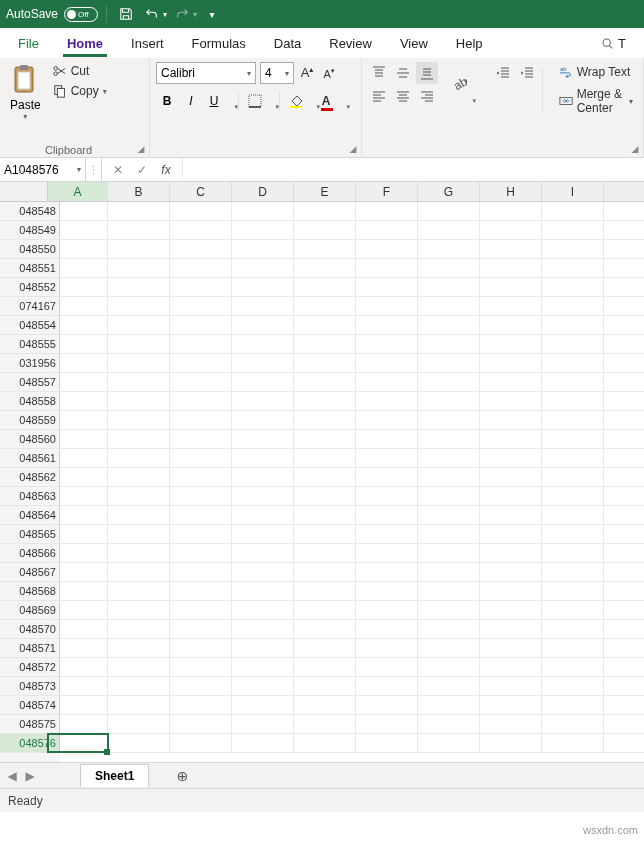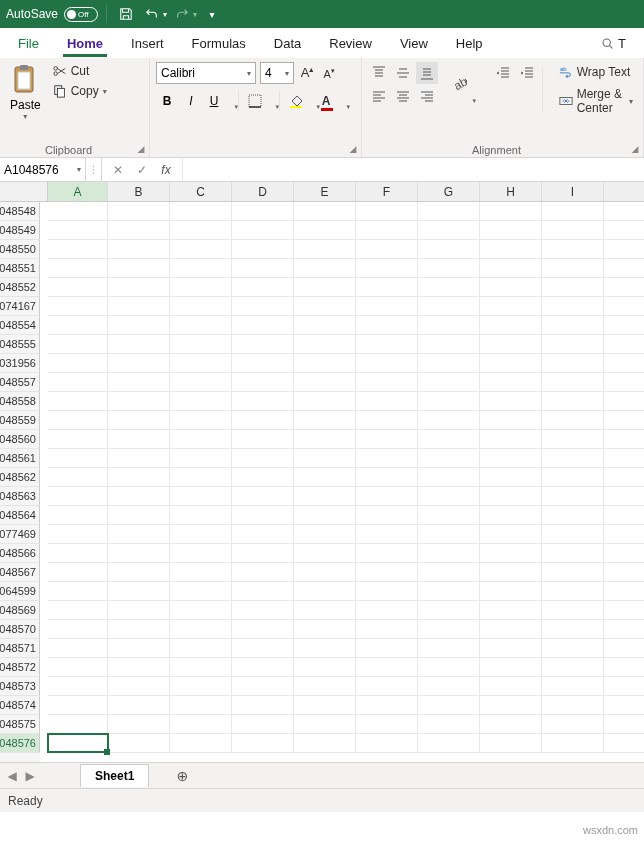--- a/index.html
+++ b/index.html
@@ -57,21 +57,21 @@
 .fx-btns .b { width: 24px; height: 100%; display:flex; align-items:center; justify-content:center; color:#888; font-style: normal; font-size: 12px;}
 .fx-btns .fx { font-style: italic; color:#555;}
 .formula-input { flex: 1; border: none; padding: 0 6px; font-size: 12px; outline: none; }
 
 
 .grid-wrap { position: relative; height: 580px; }
 .corner { position:absolute; left:0; top:0; width:48px; height:20px; background:#f0f0f0; border-right:1px solid #ccc; border-bottom:1px solid #ccc; }
 .colheads { position:absolute; left:48px; top:0; right:0; height:20px; display:flex; background:#f0efef; border-bottom:1px solid #ccc;}
 .colhead { border-right:1px solid #ddd; display:flex; align-items:center; justify-content:center; font-size:12px; color:#333; cursor:pointer; }
 .colhead.sel { background:#d6e8d6; color:#217346; }
-.rowheads { position:absolute; left:0; top:20px; width:40px; bottom:0; background:#f5f5f5; }
+.rowheads { position:absolute; left:0; top:20px; width:60px; bottom:0; background:#f5f5f5; }
 .rowhead { height:19px; border-bottom:1px solid #e5e5e5; border-right:1px solid #ccc; display:flex; align-items:center; justify-content:flex-end; padding-right:3px; font-size:11px; color:#333; cursor:pointer;}
 .rowhead.sel { background:#d6e8d6; color:#217346; }
 .cells { position:absolute; left:48px; top:20px; right:0; bottom:0; }
 .cellrow { height:19px; display:flex; border-bottom:1px solid #e8e8e8; }
 .cell { border-right:1px solid #e8e8e8; height:100%; }
 .cell.selected { outline: 2px solid #217346; outline-offset:-1px; position:relative; }
 .cell.selected::after { content:""; position:absolute; right:-3px; bottom:-3px; width:6px; height:6px; background:#217346;}
 
 
 .sheettabs { height: 26px; border-top:1px solid #d6d6d6; background:#f3f2f1; display:flex; align-items:center; padding: 0 4px; gap:2px; }
@@ -291,21 +291,20 @@
         <div class="rbtn">
           <svg width="16" height="16" viewBox="0 0 16 16">
               <rect x="1" y="4" width="14" height="8" fill="none" stroke="#555"></rect>
               <path d="M4 8h2m4 0h2M6 6l2 2-2 2M10 6l-2 2 2 2" stroke="#2b71b8" fill="none"></path>
             </svg>
           <span>Merge &amp; Center</span>
           <span style="font-size:8px;color:#666">▾</span>
         </div>
       </div>
     </div>
-    <div class="group-label">Alignment</div>
     <div class="group-launcher">◢</div>
   </div>
 </div>
 
 <div class="name-fx">
   <div class="namebox">
     <span>A1048576</span>
     <span style="font-size:8px;color:#666">▾</span>
   </div>
   <div style="width:16px;border-right:1px solid #d6d6d6;display:flex;align-items:center;justify-content:center;color:#aaa;font-size:10px">⋮</div>
@@ -341,24 +340,24 @@
       <div class="rowhead">048555</div>
       <div class="rowhead">031956</div>
       <div class="rowhead">048557</div>
       <div class="rowhead">048558</div>
       <div class="rowhead">048559</div>
       <div class="rowhead">048560</div>
       <div class="rowhead">048561</div>
       <div class="rowhead">048562</div>
       <div class="rowhead">048563</div>
       <div class="rowhead">048564</div>
-      <div class="rowhead">077469</div>
+      <div class="rowhead">048565</div>
       <div class="rowhead">048566</div>
       <div class="rowhead">048567</div>
-      <div class="rowhead">064599</div>
+      <div class="rowhead">048568</div>
       <div class="rowhead">048569</div>
       <div class="rowhead">048570</div>
       <div class="rowhead">048571</div>
       <div class="rowhead">048572</div>
       <div class="rowhead">048573</div>
       <div class="rowhead">048574</div>
       <div class="rowhead">048575</div>
       <div class="rowhead sel">048576</div>
     </div>
   <div class="cells" id="cells">

